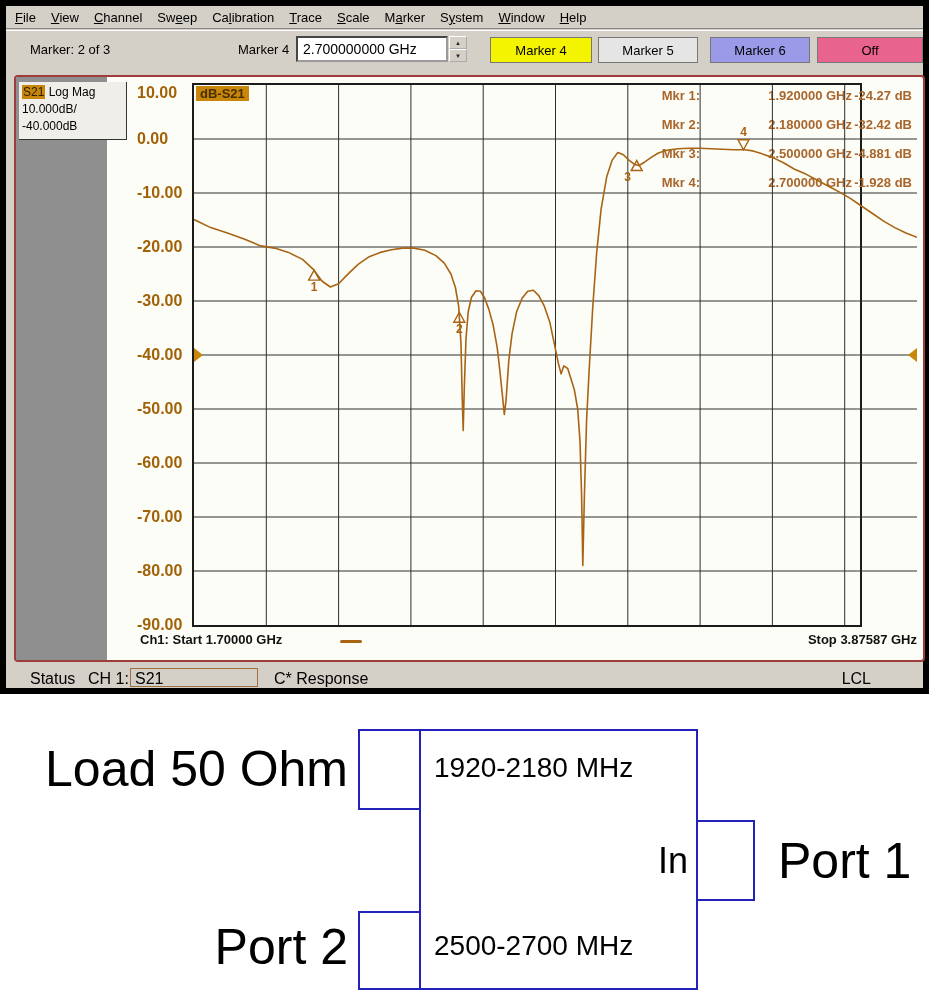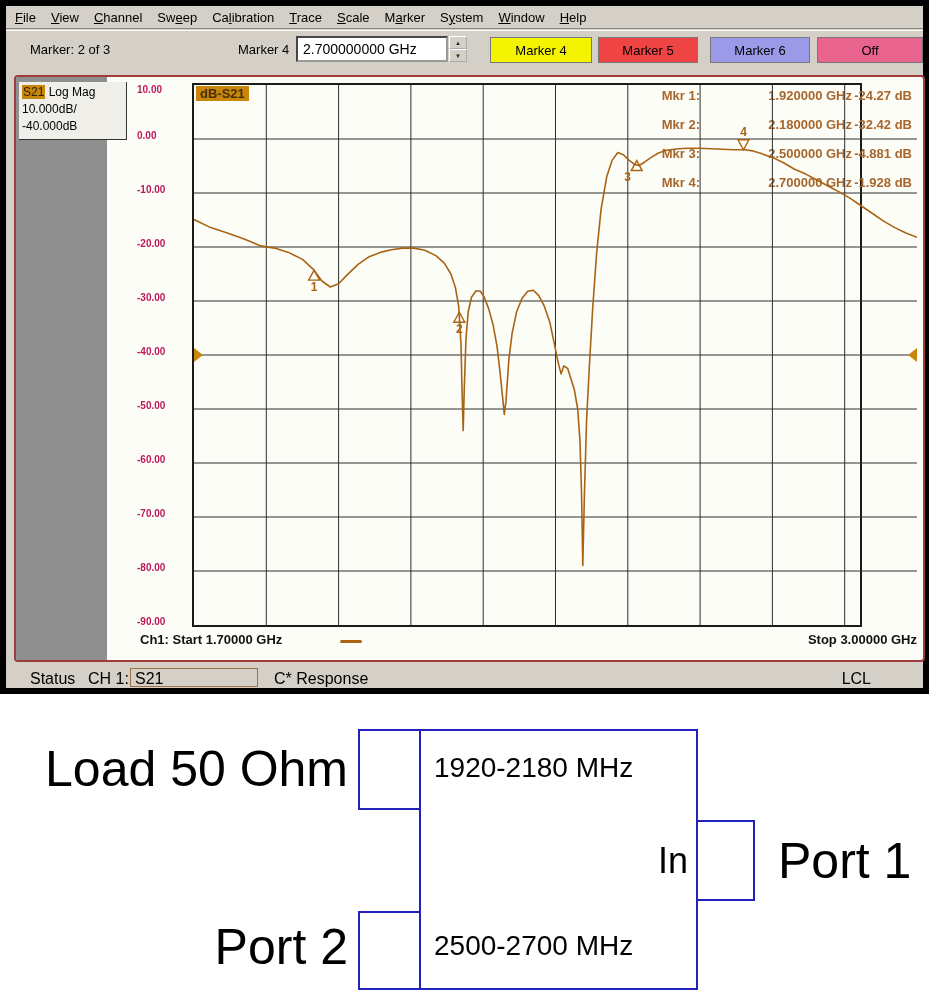--- a/index.html
+++ b/index.html
@@ -24,21 +24,21 @@
   .mk-btn:nth-of-type(4){left:811px;width:106px;}
 
   
   .frame{position:absolute;left:8px;top:69px;width:911px;height:587px;border:2px solid #9e3b3b;border-radius:4px;background:#fdfdf8;}
   .trace-panel{position:absolute;left:0;top:0;width:91px;height:583px;background:#8f8f8f;}
   .trace-info{position:absolute;left:3px;top:5px;width:108px;height:58px;background:#efeee8;border-right:1px solid #333;border-bottom:1px solid #333;font-size:12px;color:#000;padding:2px 3px;line-height:17px;}
   .s21-hl{background:#c8860b;color:#2e2000;padding:0 1px;}
 
   .plot{position:absolute;left:176px;top:6px;width:670px;height:544px;border:2px solid #1b1b1b;background:#fdfdf8;}
   .plot svg{position:absolute;left:0;top:0;z-index:2;}
-  .ylab{position:absolute;left:121px;width:52px;height:16px;font-size:10px;font-weight:bold;color:#be185d;}
+  .ylab{position:absolute;left:121px;width:52px;height:16px;font-size:16px;font-weight:bold;color:#a16207;}
   .db-label{position:absolute;left:2px;top:1px;z-index:3;background:#c8860b;color:#4a3000;font-size:13px;font-weight:bold;padding:0 4px;}
   .ro-row{position:absolute;height:16px;z-index:1;font-size:13px;font-weight:bold;color:#a8662c;white-space:nowrap;}
   .ro-row span{position:absolute;text-align:right;}
   .ro-label{left:402px;width:104px;}
   .ro-freq{left:498px;width:160px;}
   .ro-db{left:638px;width:80px;}
   .bottom-ann{position:absolute;left:124px;top:555px;font-size:13px;font-weight:bold;color:#111;}
   .trace-dash{position:absolute;left:324px;top:563px;width:22px;height:3px;background:#a86414;border-radius:2px;}
   .stop-ann{position:absolute;right:6px;top:555px;font-size:13px;font-weight:bold;color:#111;}
 
@@ -86,21 +86,21 @@
   <div class="toolbar">
     <span class="marker-status">Marker: 2 of 3</span>
     <span class="marker-field-label">Marker 4</span>
     <input class="marker-input" type="text" value="2.700000000 GHz" style="">
     <span class="spinner">
       <button class="spin-btn">▲</button>
       <button class="spin-btn">▼</button>
     </span>
 
   <button class="mk-btn" style="background: rgb(244, 244, 0);">Marker 4</button>
-      <button class="mk-btn" style="background: #ef4444;">Marker 5</button>
+      <button class="mk-btn" style="background: #e5e5e5;">Marker 5</button>
       <button class="mk-btn" style="background: rgb(154, 154, 232);">Marker 6</button>
       <button class="mk-btn" style="background: rgb(232, 99, 142);">Off</button>
     </div>
 
   <div class="frame">
 
     <div class="trace-panel">
       <div class="trace-info">
         <div>
           <span class="s21-hl">S21</span><span> Log Mag</span>
@@ -161,21 +161,21 @@
         </div>
         <div class="ro-row" style="top: 90px;">
           <span class="ro-label">Mkr 4:</span>
           <span class="ro-freq">2.700000 GHz</span>
           <span class="ro-db">-1.928 dB</span>
         </div>
       </div>
 
     <span class="bottom-ann">Ch1: Start  1.70000 GHz</span>
     <span class="trace-dash"></span>
-    <span class="stop-ann">Stop  3.00000 GHz</span>
+    <span class="stop-ann">Stop  3.87587 GHz</span>
   <div class="ylab" style="top: 7px;">10.00</div>
       <div class="ylab" style="top: 53px;">0.00</div>
       <div class="ylab" style="top: 107px;">-10.00</div>
       <div class="ylab" style="top: 161px;">-20.00</div>
       <div class="ylab" style="top: 215px;">-30.00</div>
       <div class="ylab" style="top: 269px;">-40.00</div>
       <div class="ylab" style="top: 323px;">-50.00</div>
       <div class="ylab" style="top: 377px;">-60.00</div>
       <div class="ylab" style="top: 431px;">-70.00</div>
       <div class="ylab" style="top: 485px;">-80.00</div>

